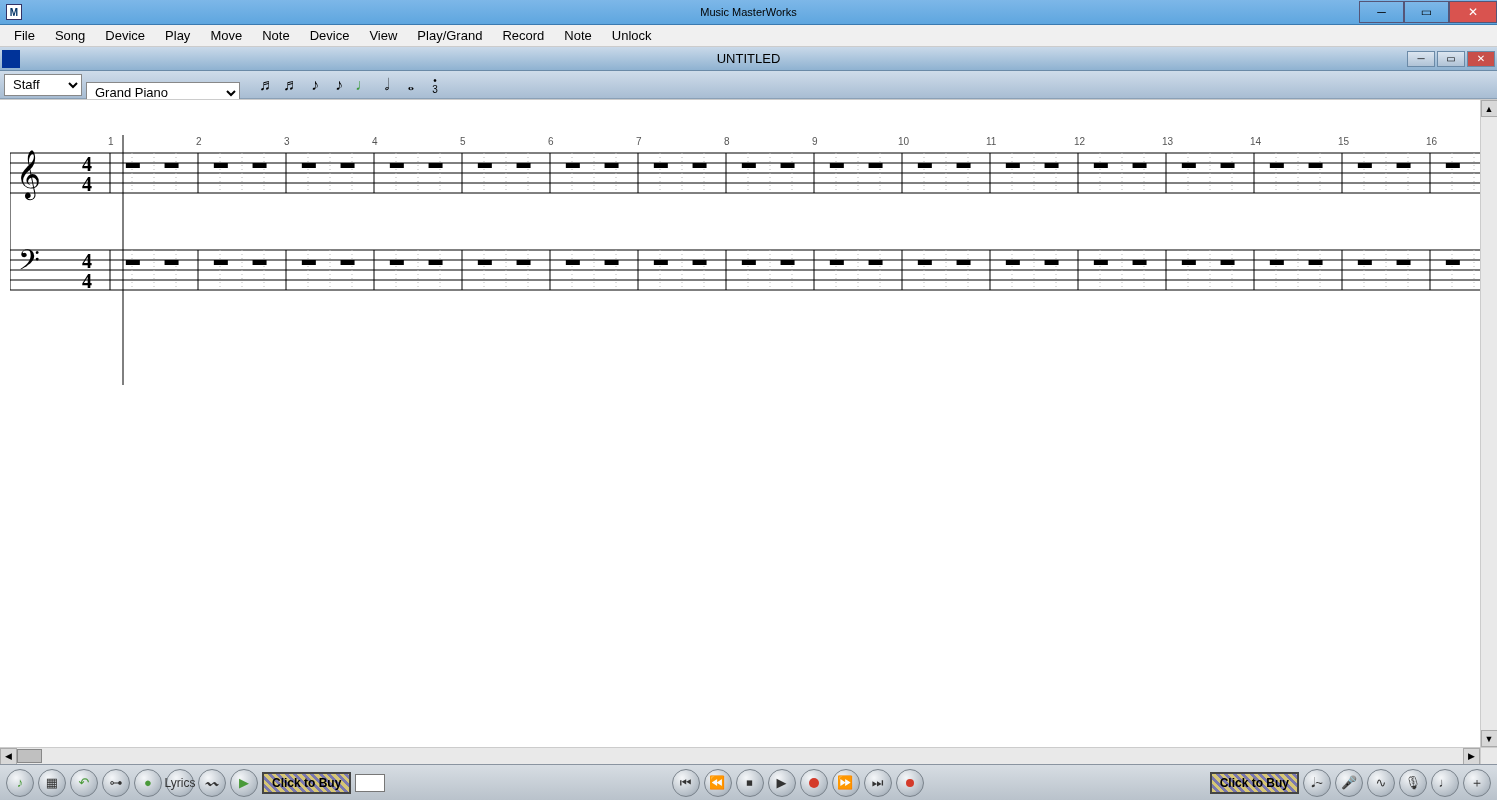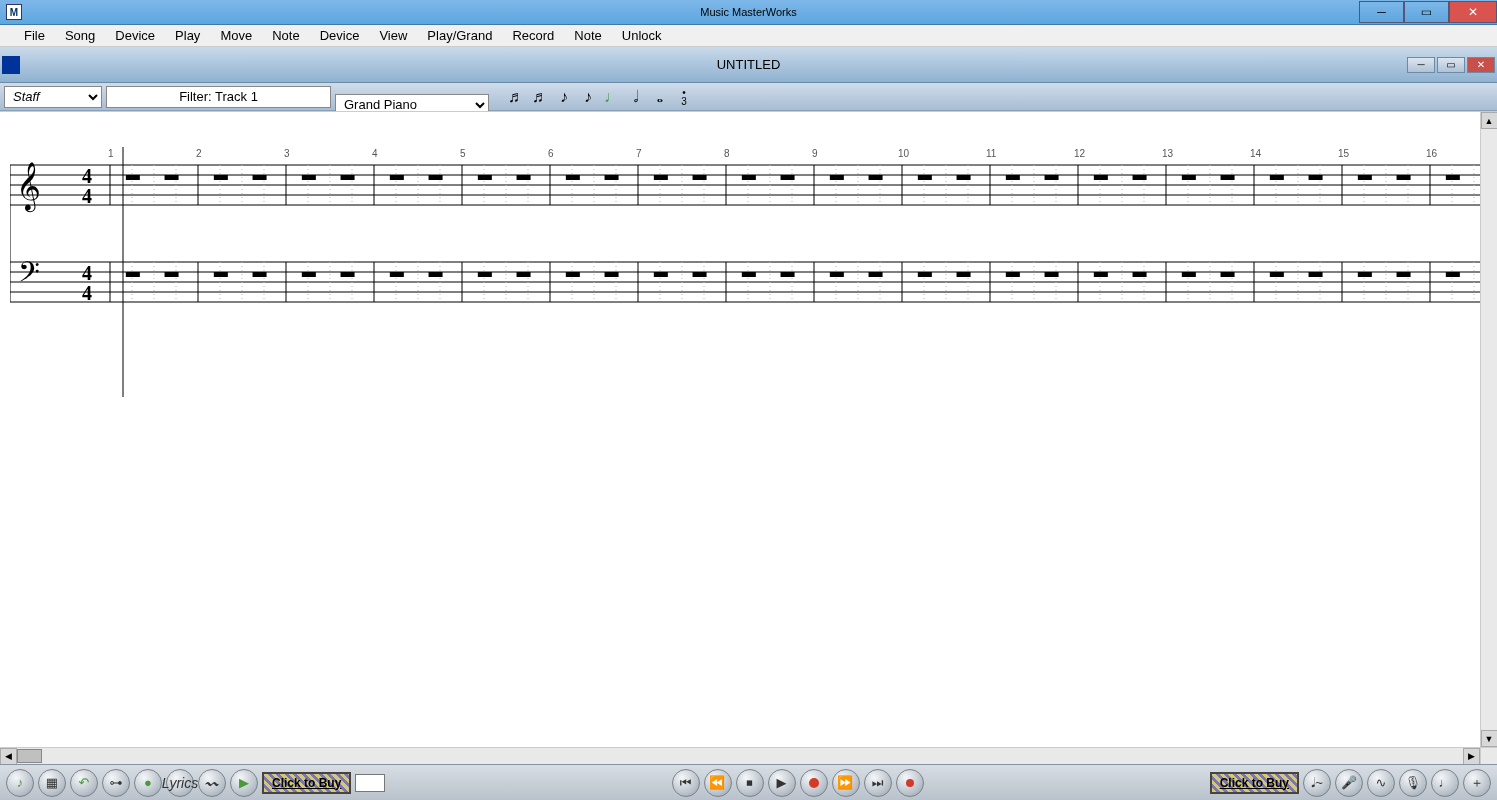--- a/index.html
+++ b/index.html
@@ -53,30 +53,30 @@
   color: #000;
 }
 .titlebar .win-btn.close { background: #d9534f; color:#fff; width:48px;}
 
 .menubar {
   height: 22px;
   background: #f0f0f0;
   border-bottom:1px solid #ccc;
   display:flex;
   align-items:center;
-  padding: 0 14px;
+  padding: 0 4px;
 }
 .menubar .menu-item {
   padding: 2px 10px;
   font-size:13px;
   color:#000;
 }
 
 .docbar {
-  height: 36px;
+  height: 24px;
   background: linear-gradient(#c9d9e9, #8fb2d1);
   border-bottom:1px solid #6b8aa7;
   display:flex;
   align-items:center;
   position:relative;
 }
 .docbar .doc-icon {
   width:18px;height:18px;
   background:#003399;
   margin-left:2px;
@@ -112,21 +112,21 @@
   height: 22px;
   border:1px solid #888;
   background:#fff;
   font-size:13px;
   padding:0 4px;
 }
 .toolbar .filter-box {
   width: 225px;
   display:flex;align-items:center;justify-content:center;
 }
-.toolbar select.staff-sel { width: 98px; font-style: italic; }
+.toolbar select.staff-sel { width: 78px; }
 .toolbar select.instr-sel { width: 154px; margin-top: 16px; }
 .tool-icons {
   display:flex; gap:2px; margin-left:12px;
 }
 .tool-icons .ti {
   width:22px; height:22px;
   display:flex;align-items:center;justify-content:center;
   font-size:16px;
   color:#000;
   border:1px solid transparent;
@@ -198,21 +198,21 @@
 }
 .rbtn .greenish { color:#4a9a3a; }
 .buy-btn {
   height:22px;
   padding:0 8px;
   border:2px solid #444;
   background: repeating-linear-gradient(45deg,#d6c675,#d6c675 3px,#7a78b0 3px,#7a78b0 6px);
   color:#000;
   font-weight:bold;
   font-size:12px;
-  display:flex;align-items:center;text-decoration:underline;
+  display:flex;align-items:center;
 }
 .colorbox {
   width:30px;height:18px;border:1px solid #777;background:#fff;
 }
 .spacer { flex:1; }
 .transport { display:flex; gap:4px; }
 .rbtn .rec { width:10px;height:10px;border-radius:5px;background:#d43a2a; }
 .rbtn.small { width:28px;height:28px; }
 </style>
 </head>
@@ -250,23 +250,20 @@
     <div class="dc-btn">─</div>
     <div class="dc-btn">▭</div>
     <div class="dc-btn close">✕</div>
   </div>
 </div>
 
 <div class="toolbar">
   <select class="staff-sel">
     <option>Staff</option>
   </select>
-  <div class="filter-box">
-    <span>Filter: Track 1</span>
-  </div>
   <select class="instr-sel">
     <option>Grand Piano</option>
   </select>
   <div class="tool-icons">
     <div class="ti">♬</div>
     <div class="ti">♬</div>
     <div class="ti">♪</div>
     <div class="ti">♪</div>
     <div class="ti green">♩</div>
     <div class="ti">𝅗𝅥</div>
@@ -551,21 +548,21 @@
       <span class="greenish">♪</span>
     </div>
   <div class="rbtn">▦</div>
   <div class="rbtn">
       <span class="greenish">↶</span>
     </div>
   <div class="rbtn">⊶</div>
   <div class="rbtn">
       <span class="greenish">●</span>
     </div>
-  <div class="rbtn" style="font-size:14px;font-style:italic;">Lyrics</div>
+  <div class="rbtn" style="font-size:12px;">Lyrics</div>
   <div class="rbtn">〰</div>
   <div class="rbtn">
       <span class="greenish">▶</span>
     </div>
   <div class="buy-btn">
     <span>Click to Buy</span>
   </div>
   <div class="colorbox"></div>
 
   <div class="spacer"></div>

